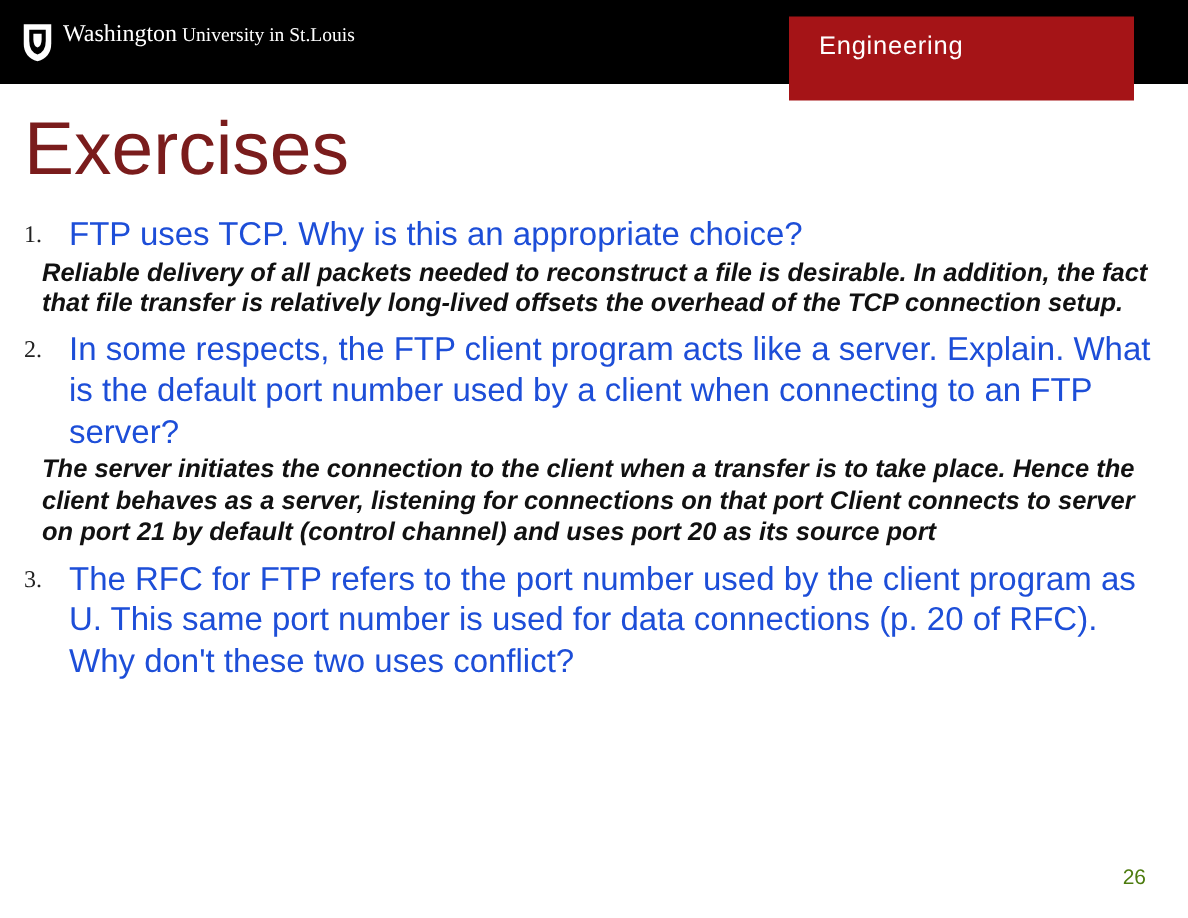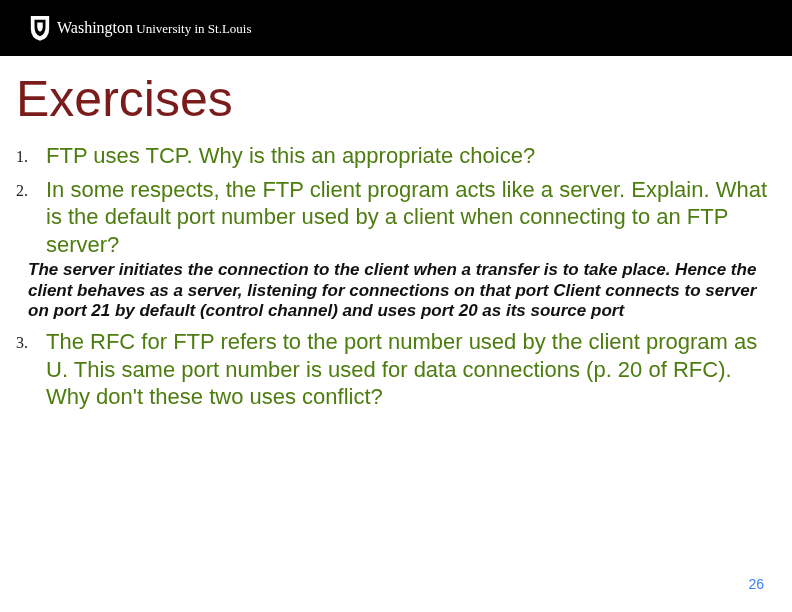--- a/index.html
+++ b/index.html
@@ -13,25 +13,25 @@
     position: relative;
   }
   .header-bar {
     width: 792px;
     height: 56px;
     background: #000000;
     position: relative;
   }
   .logo {
     position: absolute;
-    left: 29px;
+    left: 14px;
     top: 14px;
     height: 28px;
     display: flex;
-    align-items: center;
+    align-items: flex-start;
   }
   .logo-shield {
     width: 22px;
     height: 28px;
     fill: #ffffff;
   }
   .logo-text {
     color: #ffffff;
     font-family: Georgia, 'Times New Roman', serif;
     font-size: 16px;
@@ -80,67 +80,71 @@
   .num {
     font-family: "Times New Roman", Times, serif;
     font-size: 16px;
     color: #222;
     min-width: 18px;
     padding-top: 6px;
   }
   .q-text {
     font-family: Verdana, Geneva, sans-serif;
     font-size: 22px;
-    color: #4d7c0f;
+    color: #1d4ed8;
     line-height: 1.25;
   }
   .ans {
     margin-left: 12px;
     margin-right: 4px;
     margin-top: 2px;
     font-family: Verdana, Geneva, sans-serif;
     font-style: italic;
     font-weight: bold;
     font-size: 17px;
     color: #111;
     line-height: 1.22;
   }
   .page-num {
     position: absolute;
     right: 28px;
     bottom: 20px;
     font-family: Verdana, Geneva, sans-serif;
     font-size: 14px;
-    color: #3b82f6;
+    color: #4d7c0f;
   }
 </style>
 </head>
 <body>
 
 <div class="header-bar">
   <div class="logo">
     <svg class="logo-shield" viewBox="0 0 24 30">
       <path d="M2 2 H22 V16 Q22 26 12 29 Q2 26 2 16 Z" fill="#ffffff"></path>
       <path d="M6 6 H18 V14 Q18 22 12 24 Q6 22 6 14 Z" fill="#000"></path>
       <path d="M9 9 H15 V13 Q15 18 12 19 Q9 18 9 13 Z" fill="#fff"></path>
     </svg>
     <span class="logo-text">
       <span style="font-weight:normal">Washington</span><span style="font-size:13px"> University in St.Louis</span>
     </span>
   </div>
+  <div class="eng-block">
+    <span class="eng-label">Engineering</span>
+  </div>
 </div>
 
 <div class="slide-body">
   <h1 class="title">Exercises</h1>
 
   <div class="item">
     <div class="q-row">
       <div class="num">1.</div>
       <div class="q-text">FTP uses TCP. Why is this an appropriate choice?</div>
     </div>
+    <div class="ans">Reliable delivery of all packets needed to reconstruct a file is desirable.  In addition, the fact that file transfer is relatively long-lived offsets the overhead of the TCP connection setup.</div>
   </div>
 
   <div class="item">
     <div class="q-row">
       <div class="num">2.</div>
       <div class="q-text">In some respects, the FTP client program acts like a server. Explain. What is the default port number used by a client when connecting to an FTP server?</div>
     </div>
     <div class="ans">The server initiates the connection to the client when a transfer is to take place. Hence the client behaves as a server, listening for connections on that port Client connects to server on port 21 by default (control channel) and uses port 20 as its source port</div>
   </div>
 

